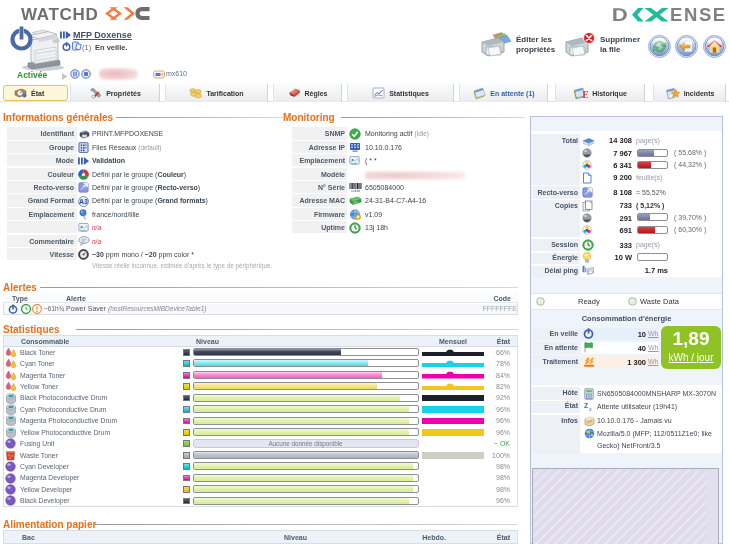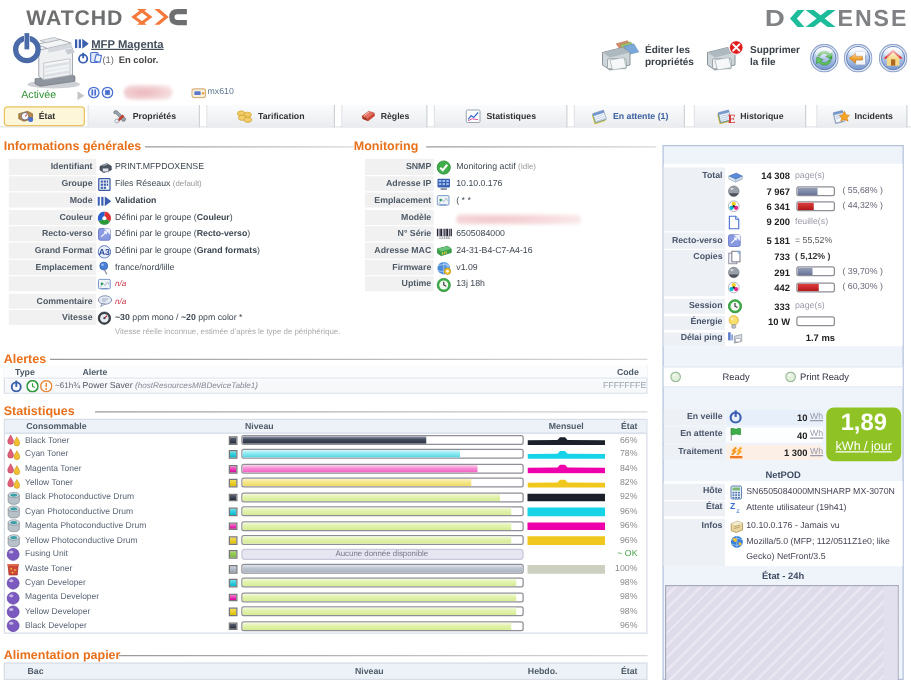--- a/index.html
+++ b/index.html
@@ -57,32 +57,32 @@
 <circle cx="13.5" cy="13.5" r="9" fill="none" stroke="#4a6ba8" stroke-width="4.2"></circle>
 <rect x="11.2" y="0" width="4.6" height="13.5" fill="#fff"></rect>
 <rect x="11.6" y="0.5" width="3.8" height="13" fill="#4a6ba8"></rect>
 </g>
 </svg>
 <svg class="a" style="left:60px;top:31px" width="11" height="8" viewBox="0 0 11 8">
 <rect x="0" y="0.5" width="1.8" height="7" fill="#3a5fb0"></rect>
       <rect x="3" y="0.5" width="1.8" height="7" fill="#3a5fb0"></rect>
 <path d="M5.8 0 L11 4 L5.8 8 Z" fill="#3a5fb0"></path>
     </svg>
-<div class="a" style="left:73px;top:29.5px;font-size:9px;font-weight:bold;color:#44505c;text-decoration:underline">MFP Magenta</div>
+<div class="a" style="left:73px;top:29.5px;font-size:9px;font-weight:bold;color:#44505c;text-decoration:underline">MFP Doxense</div>
 <svg class="a" style="left:61.5px;top:41.5px" width="9" height="9" viewBox="0 0 9 9">
 <circle cx="4.5" cy="5" r="3.3" fill="none" stroke="#3a5fb0" stroke-width="1.5"></circle>
       <rect x="3.8" y="0" width="1.5" height="4.6" fill="#3a5fb0"></rect>
     </svg>
 <svg class="a" style="left:71.5px;top:41px" width="10" height="10" viewBox="0 0 10 10">
 <rect x="0.5" y="1" width="6" height="8" rx="1" fill="#dfe8f8" stroke="#4a6fd0" stroke-width="0.9"></rect>
 <path d="M5 2.5 L9.2 3.6 L8 8.9 L3.6 7.8 Z" fill="#eef3fc" stroke="#4a6fd0" stroke-width="0.9"></path>
     </svg>
 <div class="a" style="left:82px;top:42.5px;font-size:7.5px;color:#666">(1)</div>
-<div class="a" style="left:95px;top:42.5px;font-size:7.5px;font-weight:bold;color:#444">En color.</div>
-<div class="a" style="left:17px;top:70px;font-size:8.5px;font-weight:normal;color:#2f9235">Activée</div>
+<div class="a" style="left:95px;top:42.5px;font-size:7.5px;font-weight:bold;color:#444">En veille.</div>
+<div class="a" style="left:17px;top:70px;font-size:8.5px;font-weight:bold;color:#2f9235">Activée</div>
 <svg class="a" style="left:61px;top:72.5px" width="7" height="7" viewBox="0 0 7 7">
       <path d="M1 0 L6.5 3.5 L1 7 Z" fill="#c2c6cb"></path>
     </svg>
 <svg class="a" style="left:69.5px;top:69px" width="10" height="10" viewBox="0 0 10 10">
 <circle cx="5" cy="5" r="4.2" fill="#eef3fb" stroke="#4a6fd0" stroke-width="1"></circle>
 <rect x="3.2" y="2.6" width="1.3" height="4.8" fill="#4a6fd0"></rect>
       <rect x="5.5" y="2.6" width="1.3" height="4.8" fill="#4a6fd0"></rect>
     </svg>
 <svg class="a" style="left:81px;top:69px" width="10" height="10" viewBox="0 0 10 10">
 <circle cx="5" cy="5" r="4.2" fill="#eef3fb" stroke="#4a6fd0" stroke-width="1"></circle>
@@ -772,21 +772,21 @@
     </div>
 <div class="a num" style="left:576px;top:173.3px;width:56px"><b>9 200</b></div>
 <div class="a" style="left:636px;top:173.6px;font-size:7px;color:#99a">feuille(s)</div>
 <div class="a" style="left:582px;top:186.6px;width:14px;height:12px;display:flex;align-items:center">
       <svg width="11" height="11" viewBox="0 0 11 11">
         <rect x="0.8" y="0.8" width="9.4" height="9.4" rx="1.4" fill="#8a9ae0" stroke="#5a6ac0" stroke-width="0.6"></rect>
         <path d="M10.2 0.8 L10.2 6 L5 0.8 Z" fill="#eef0fc"></path>
         <path d="M3 7.5 L7 3.5 M5.2 3.5 L7 3.5 L7 5.3" stroke="#fff" stroke-width="0.9" fill="none"></path>
       </svg>
     </div>
-<div class="a num" style="left:576px;top:188.3px;width:56px"><b>5 181</b></div>
+<div class="a num" style="left:576px;top:188.3px;width:56px"><b>8 108</b></div>
 <div class="a" style="left:636px;top:188.6px;font-size:7px;color:#99a"><span style="color:#555">= 55,52%</span></div>
 <div class="a" style="left:582px;top:199.5px;width:14px;height:12px;display:flex;align-items:center">
       <svg width="12" height="12" viewBox="0 0 12 12">
         <rect x="1" y="2.5" width="6.5" height="8.5" fill="#eef1f5" stroke="#889" stroke-width="0.7"></rect>
         <rect x="3.5" y="1" width="6.5" height="8.5" fill="#fff" stroke="#667" stroke-width="0.7"></rect>
         <path d="M7 1 L10 1 L10 4 Z" fill="#8ab0e0"></path>
       </svg>
     </div>
 <div class="a num" style="left:576px;top:201.2px;width:56px"><b>733</b></div>
 <div class="a" style="left:636px;top:201.5px;font-size:7px;color:#99a"><b style="color:#333">( 5,12% )</b></div>
@@ -804,21 +804,21 @@
 <div class="a" style="left:674px;top:213.8px;font-size:7px;color:#667">( 39,70% )</div>
 <div class="a" style="left:582px;top:224.1px;width:14px;height:12px;display:flex;align-items:center">
       <svg width="10" height="10" viewBox="0 0 10 10">
         <circle cx="5" cy="5" r="4.3" fill="#fff" stroke="#889" stroke-width="0.5"></circle>
         <circle cx="5" cy="3" r="1.7" fill="#f0d020"></circle>
         <circle cx="3.2" cy="6.2" r="1.7" fill="#00b8d8"></circle>
         <circle cx="6.8" cy="6.2" r="1.7" fill="#e82090"></circle>
         <circle cx="5" cy="5" r="1" fill="#333"></circle>
       </svg>
     </div>
-<div class="a num" style="left:576px;top:225.8px;width:56px"><b>442</b></div>
+<div class="a num" style="left:576px;top:225.8px;width:56px"><b>691</b></div>
 <div class="a bar" style="left:637px;top:225.6px;width:31px;height:8px">
       <div style="width:60.3%;height:100%;background:linear-gradient(#e04040,#b01818)"></div>
     </div>
 <div class="a" style="left:674px;top:226.1px;font-size:7px;color:#667">( 60,30% )</div>
 <div class="a" style="left:582px;top:238.9px;width:14px;height:12px;display:flex;align-items:center">
       <svg width="12" height="12" viewBox="0 0 12 12">
         <circle cx="6" cy="6" r="5.3" fill="#3fae4a" stroke="#2a8a34" stroke-width="0.6"></circle>
         <circle cx="6" cy="6" r="3.6" fill="#f2f8f2"></circle>
         <path d="M6 3.4 L6 6 L8 7" stroke="#333" stroke-width="0.9" fill="none"></path>
       </svg>
@@ -852,21 +852,22 @@
         <ellipse cx="3.4" cy="3.2" rx="1.2" ry="0.9" fill="#fff" opacity="0.8"></ellipse>
       </svg>
     </div>
 <div class="a" style="left:578px;top:297px;font-size:7.5px;color:#334">Ready</div>
 <div class="a" style="left:628px;top:296.5px">
       <svg width="9" height="9" viewBox="0 0 9 9">
         <circle cx="4.5" cy="4.5" r="3.8" fill="#e2f0dc" stroke="#9ab89a" stroke-width="0.9"></circle>
         <ellipse cx="3.4" cy="3.2" rx="1.2" ry="0.9" fill="#fff" opacity="0.8"></ellipse>
       </svg>
     </div>
-<div class="a" style="left:640px;top:297px;font-size:7.5px;color:#334">Print Ready</div>
+<div class="a" style="left:640px;top:297px;font-size:7.5px;color:#334">Waste Data</div>
+<div class="a ptit" style="left:531px;top:313.5px;width:191px">Consommation d'énergie</div>
 <div class="a" style="left:531px;top:327.8px;width:49px;height:12.2px;background:#edf0f5"></div>
 <div class="a" style="left:581px;top:327.8px;width:77px;height:12.2px;background:#e7f0fa"></div>
 <div class="a plbl" style="left:512px;top:329.9px;width:66px">En veille</div>
 <div class="a" style="left:583px;top:328.4px">
       <svg width="11" height="11" viewBox="0 0 11 11">
         <circle cx="5.5" cy="6" r="4" fill="none" stroke="#3a5fb0" stroke-width="1.7"></circle>
         <rect x="4.7" y="0.3" width="1.7" height="5.2" fill="#3a5fb0"></rect>
       </svg>
     </div>
 <div class="a num" style="left:576px;top:329.6px;width:70px">10</div>
@@ -891,21 +892,20 @@
         <path d="M2.5 7.8 L5 5.4 L3.6 4.4 L6 2" stroke="#f59a28" stroke-width="1.9" fill="none"></path>
         <path d="M6.7 7.8 L9.2 5.4 L7.8 4.4 L10.2 2" stroke="#f8ab30" stroke-width="1.9" fill="none"></path>
       </svg>
     </div>
 <div class="a num" style="left:576px;top:357.6px;width:70px">1 300</div>
 <div class="a" style="left:648px;top:357.9px;font-size:7px;color:#99a;text-decoration:underline">Wh</div>
 <div class="a" style="left:661px;top:326px;width:60px;height:43px;border-radius:6px;background:#8fc325;text-align:center">
 <div style="font-size:19px;font-weight:bold;color:#fff;line-height:26px">1,89</div>
 <div style="font-size:10px;color:#fff;text-decoration:underline;line-height:11px">kWh / jour</div>
     </div>
-<div class="a ptit" style="left:531px;top:374.5px;width:191px">NetPOD</div>
 <div class="a" style="left:531px;top:385px;width:191px;height:68px;background:#fff"></div>
 <div class="a" style="left:531px;top:386.5px;width:49px;height:13.0px;background:#edf0f5"></div>
 <div class="a plbl" style="left:512px;top:389.2px;width:66px">Hôte</div>
 <div class="a" style="left:531px;top:400.5px;width:49px;height:12.5px;background:#edf0f5"></div>
 <div class="a plbl" style="left:512px;top:402.2px;width:66px">État</div>
 <div class="a" style="left:531px;top:414.5px;width:49px;height:38.0px;background:#edf0f5"></div>
 <div class="a plbl" style="left:512px;top:416.8px;width:66px">Infos</div>
 <div class="a" style="left:584px;top:387.5px">
       <svg width="10" height="12" viewBox="0 0 10 12">
         <rect x="0.8" y="0.8" width="8.4" height="10.4" rx="1" fill="#e8f0f8" stroke="#4a6fa8" stroke-width="0.7"></rect>
@@ -942,15 +942,14 @@
 <div class="a" style="left:584px;top:428px">
       <svg width="11" height="11" viewBox="0 0 11 11">
         <circle cx="5.5" cy="5.5" r="4.8" fill="#3a7fd8"></circle>
         <path d="M1 4 Q5.5 1.5 10 4 M1 7 Q5.5 9.5 10 7 M5.5 0.7 L5.5 10.3" stroke="#bcd8f4" stroke-width="0.5" fill="none"></path>
         <path d="M2 3 C3.5 2 5 2.5 5.5 4 C6 5.5 4 6 3 5 Z" fill="#f0c030"></path>
         <path d="M7 6 C8.5 5.5 9.5 6.5 9 8 C8 9 6.5 8 7 6 Z" fill="#f0c030"></path>
       </svg>
     </div>
 <div class="a" style="left:597px;top:429.9px;font-size:7px;color:#445;white-space:nowrap">Mozilla/5.0 (MFP; 112/0511Z1e0; like</div>
 <div class="a" style="left:597px;top:442.4px;font-size:7px;color:#445">Gecko) NetFront/3.5</div>
-<div class="a ptit" style="left:531px;top:455.5px;width:191px">État - 24h</div>
 <div class="a" style="left:532px;top:468px;width:187px;height:76px;border:1px solid #a8aabc;border-bottom:none;background:repeating-linear-gradient(135deg,#dedbeb 0px,#dedbeb 4.8px,#e9e6f2 4.8px,#e9e6f2 7px)"></div>
 <div class="a" style="left:707px;top:469px;width:11px;height:75px;background:#e2dfef"></div>
 </div>
 </body></html>

